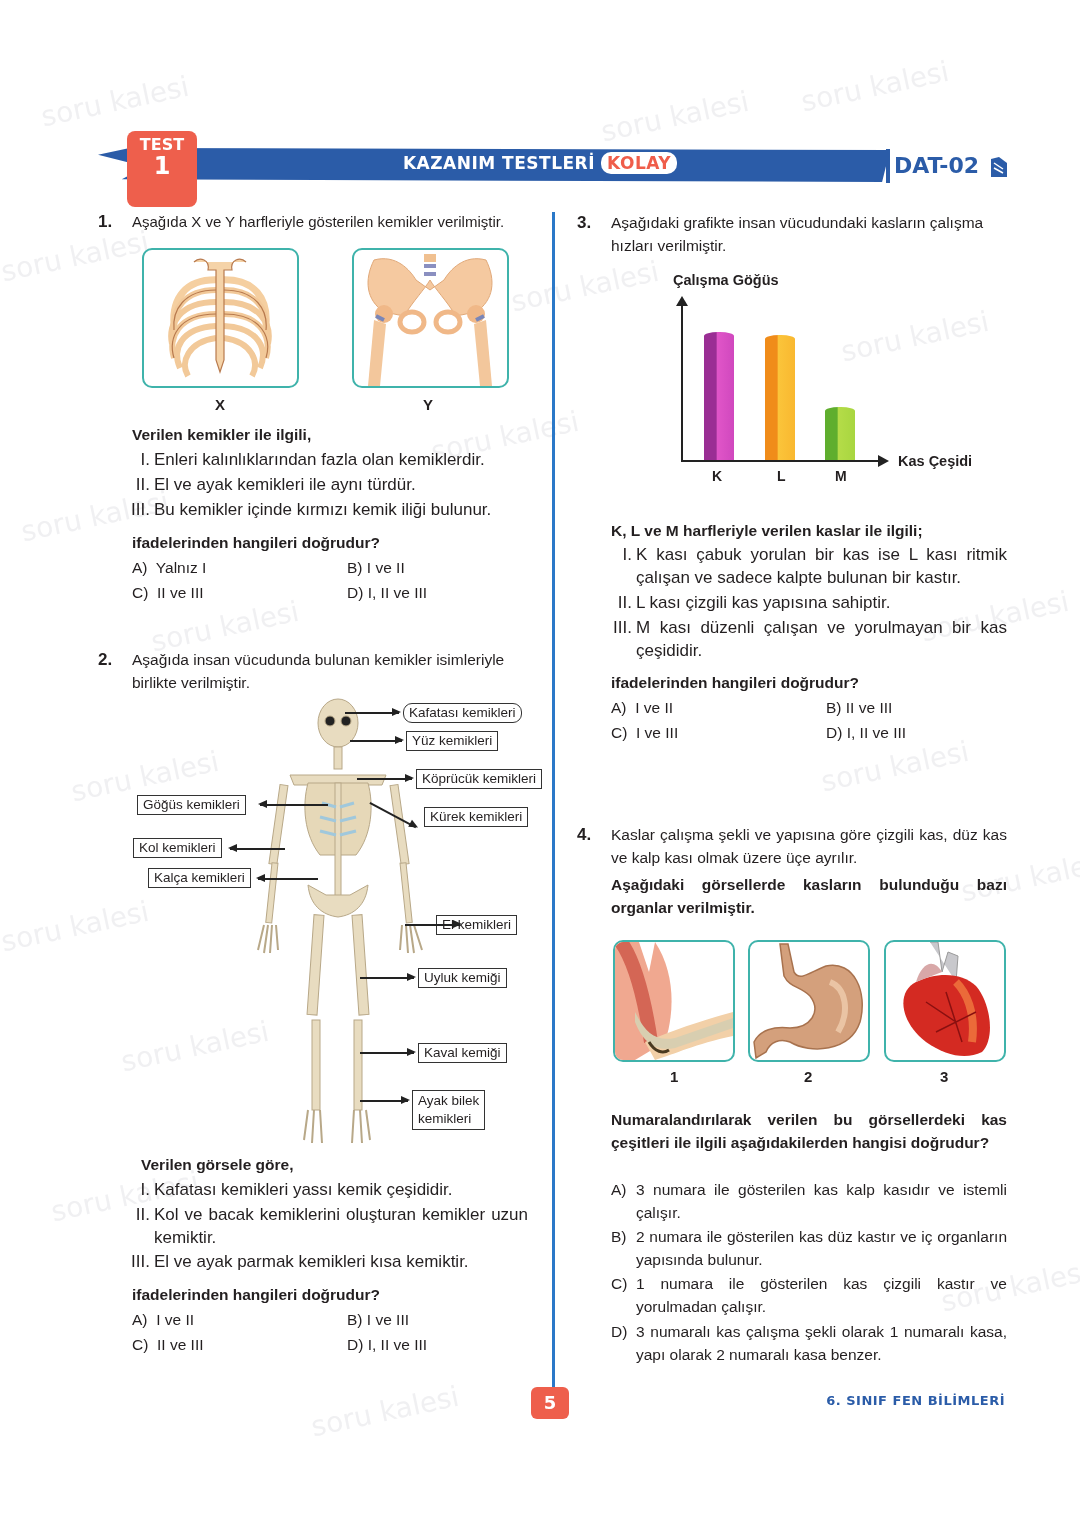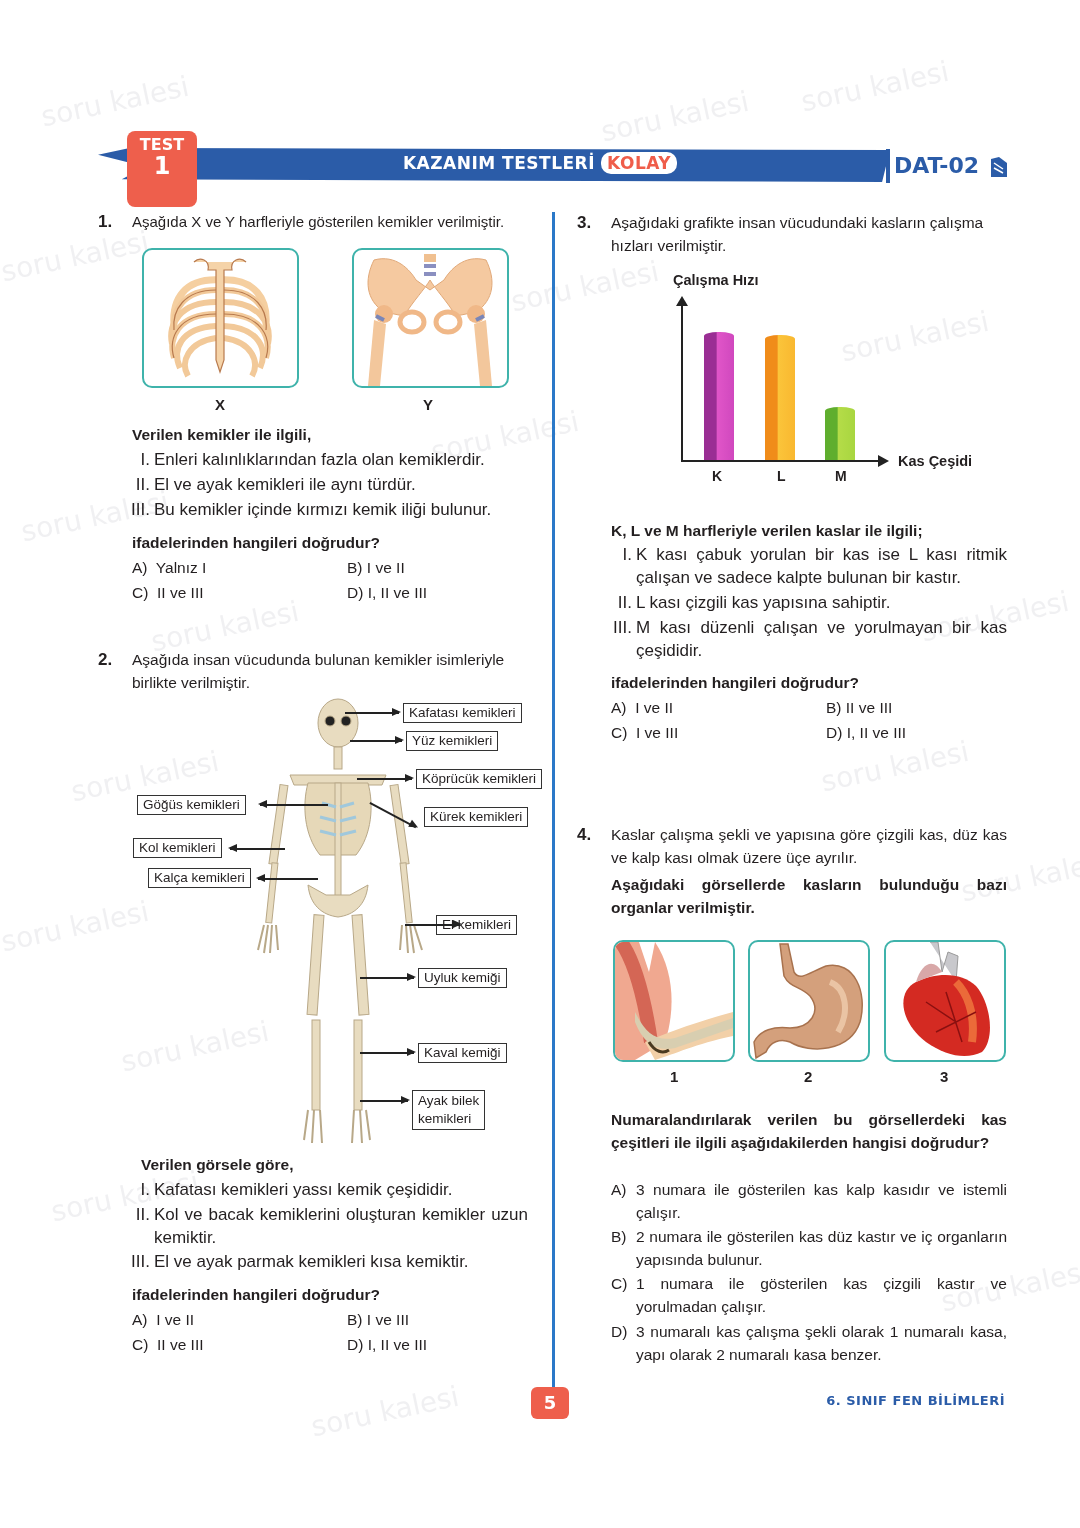--- a/index.html
+++ b/index.html
@@ -173,21 +173,21 @@
       <path d="M106 136 L 90 140"></path>
   </g>
   <g stroke="#b8a888" stroke-width="2">
     <path d="M14 230 L 8 255 M18 230 L 14 258 M22 230 L 20 258 M26 230 L 28 255"></path>
     <path d="M152 230 L 150 255 M156 230 L 158 258 M160 230 L 164 258 M164 230 L 172 255"></path>
     <path d="M58 415 L 54 445 M64 415 L 62 448 M70 415 L 72 448"></path>
     <path d="M104 415 L 102 448 M110 415 L 112 448 M116 415 L 120 445"></path>
   </g>
 </svg>
 
-<div class="label-box" style="left:403px;top:703px;">Kafatası kemikleri</div>
+<div class="label-box" style="left:403px;top:703px;border-radius:9px;">Kafatası kemikleri</div>
 <div class="arrow r" style="left:345px;top:712px;width:54px;"></div>
 <div class="label-box" style="left:406px;top:731px;">Yüz kemikleri</div>
 <div class="arrow r" style="left:350px;top:740px;width:52px;"></div>
 <div class="label-box" style="left:416px;top:769px;">Köprücük kemikleri</div>
 <div class="arrow r" style="left:357px;top:778px;width:55px;"></div>
 <div class="label-box" style="left:137px;top:795px;">Göğüs kemikleri</div>
 <div class="arrow l" style="left:260px;top:804px;width:68px;"></div>
 <div class="label-box" style="left:424px;top:807px;">Kürek kemikleri</div>
 <div class="arrow r" style="left:370px;top:802px;width:52px;transform:rotate(28deg);transform-origin:left center;"></div>
 <div class="label-box" style="left:133px;top:838px;">Kol kemikleri</div>
@@ -210,21 +210,21 @@
 <div class="txt bold" style="left:132px;top:1284px;">ifadelerinden hangileri doğrudur?</div>
 <div class="opt" style="left:132px;top:1311px;"><span>A)</span>&nbsp; <span>I ve II</span></div>
 <div class="opt" style="left:347px;top:1311px;"><span>B)</span> <span>I ve III</span></div>
 <div class="opt" style="left:132px;top:1336px;"><span>C)</span>&nbsp; <span>II ve III</span></div>
 <div class="opt" style="left:347px;top:1336px;"><span>D)</span> <span>I, II ve III</span></div>
 
 <div class="q-num" style="left:577px;top:213px;">3.</div>
 <div class="txt" style="left:611px;top:212px;width:396px;">Aşağıdaki grafikte insan vücudundaki kasların çalışma hızları verilmiştir.</div>
 
 <div style="position:absolute;left:660px;top:270px;width:330px;height:220px;">
-  <div class="bold" style="position:absolute;left:13px;top:2px;font-size:14.5px;">Çalışma Hızı</div>
+  <div class="bold" style="position:absolute;left:13px;top:2px;font-size:14.5px;">Çalışma Göğüs</div>
   <div style="position:absolute;left:21px;top:32px;width:2px;height:160px;background:#222;"></div>
   <div style="position:absolute;left:16px;top:26px;border-bottom:10px solid #222;border-left:6px solid transparent;border-right:6px solid transparent;"></div>
   <div style="position:absolute;left:21px;top:190px;width:200px;height:2px;background:#222;"></div>
   <div style="position:absolute;left:218px;top:185px;border-left:11px solid #222;border-top:6px solid transparent;border-bottom:6px solid transparent;"></div>
   <div class="bold" style="position:absolute;left:238px;top:183px;font-size:14.5px;">Kas Çeşidi</div>
 
   <div style="position:absolute;left:44px;top:62px;width:30px;height:128px;background:linear-gradient(90deg,#9a2e94 0%,#9a2e94 40%,#e055c8 45%,#d048be 100%);border-radius:14px 14px 0 0 / 4px 4px 0 0;"></div>
   <div style="position:absolute;left:105px;top:65px;width:30px;height:125px;background:linear-gradient(90deg,#f08c1a 0%,#f08c1a 40%,#fbc43a 45%,#f9b830 100%);border-radius:14px 14px 0 0 / 4px 4px 0 0;"></div>
   <div style="position:absolute;left:165px;top:137px;width:30px;height:53px;background:linear-gradient(90deg,#5fae2e 0%,#5fae2e 40%,#b4dc48 45%,#a8d640 100%);border-radius:14px 14px 0 0 / 4px 4px 0 0;"></div>
 

